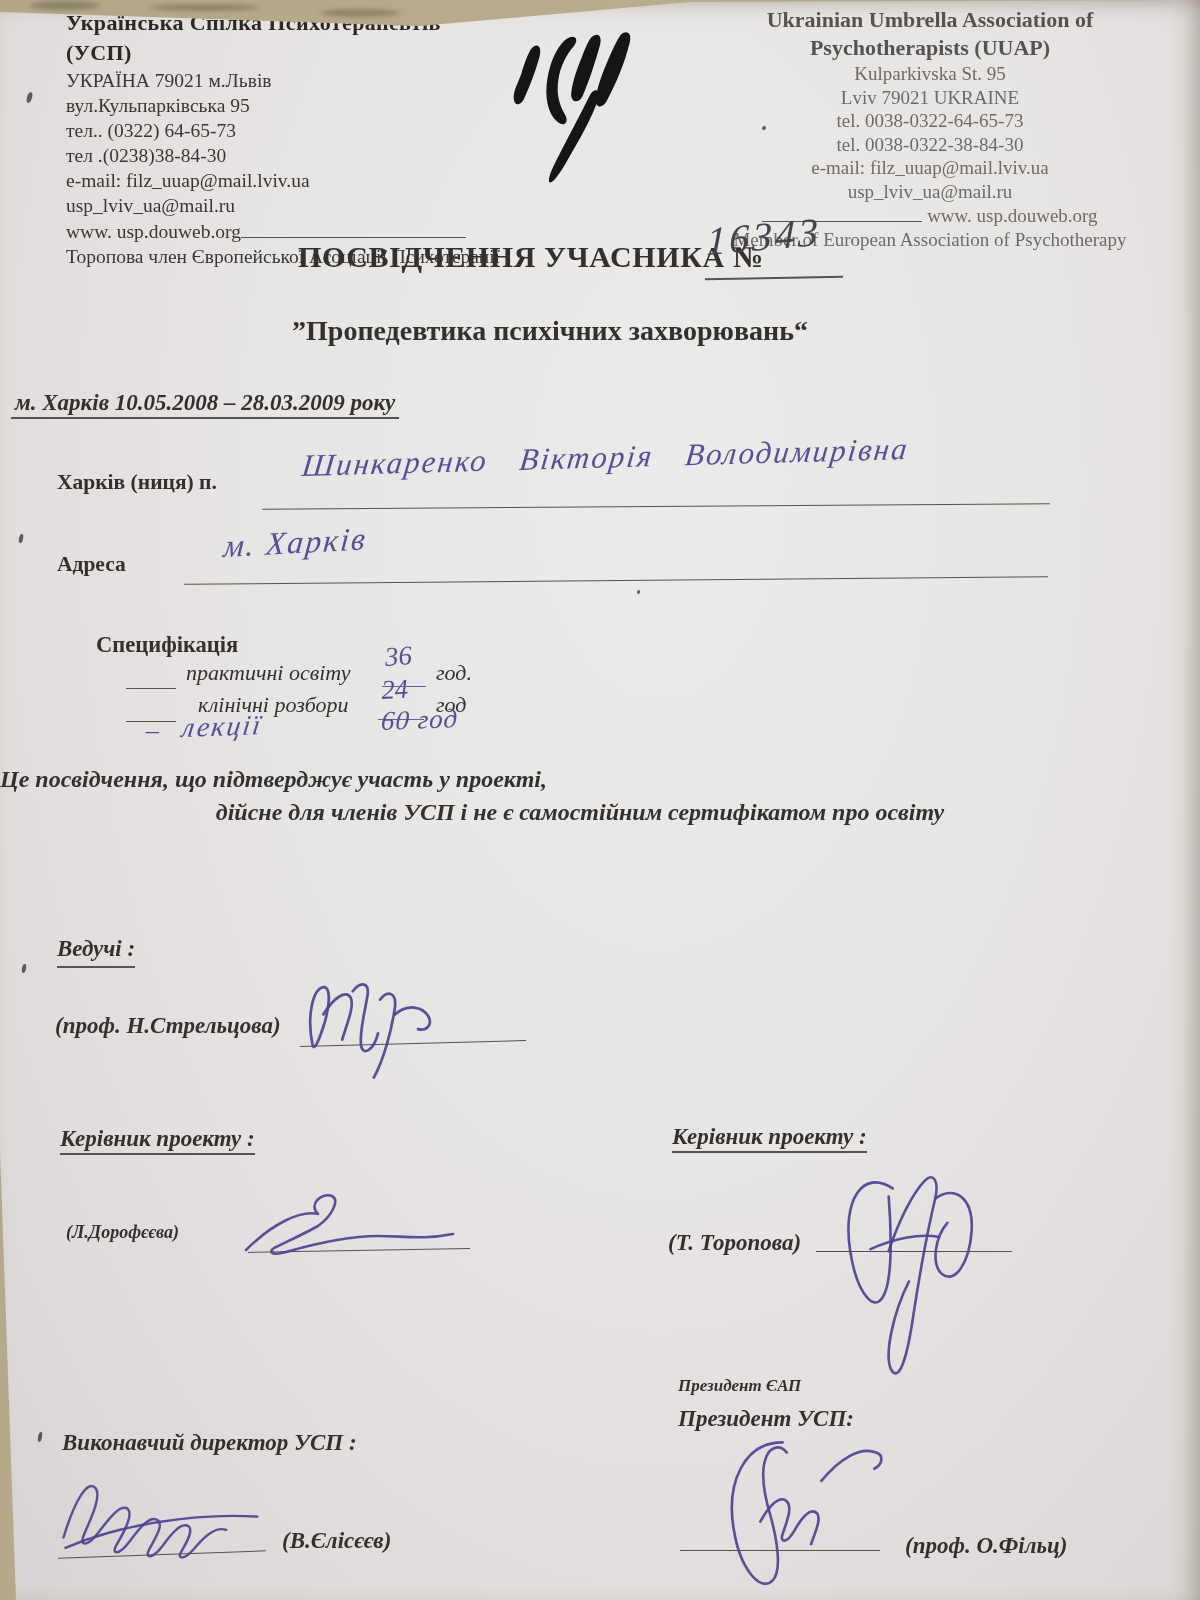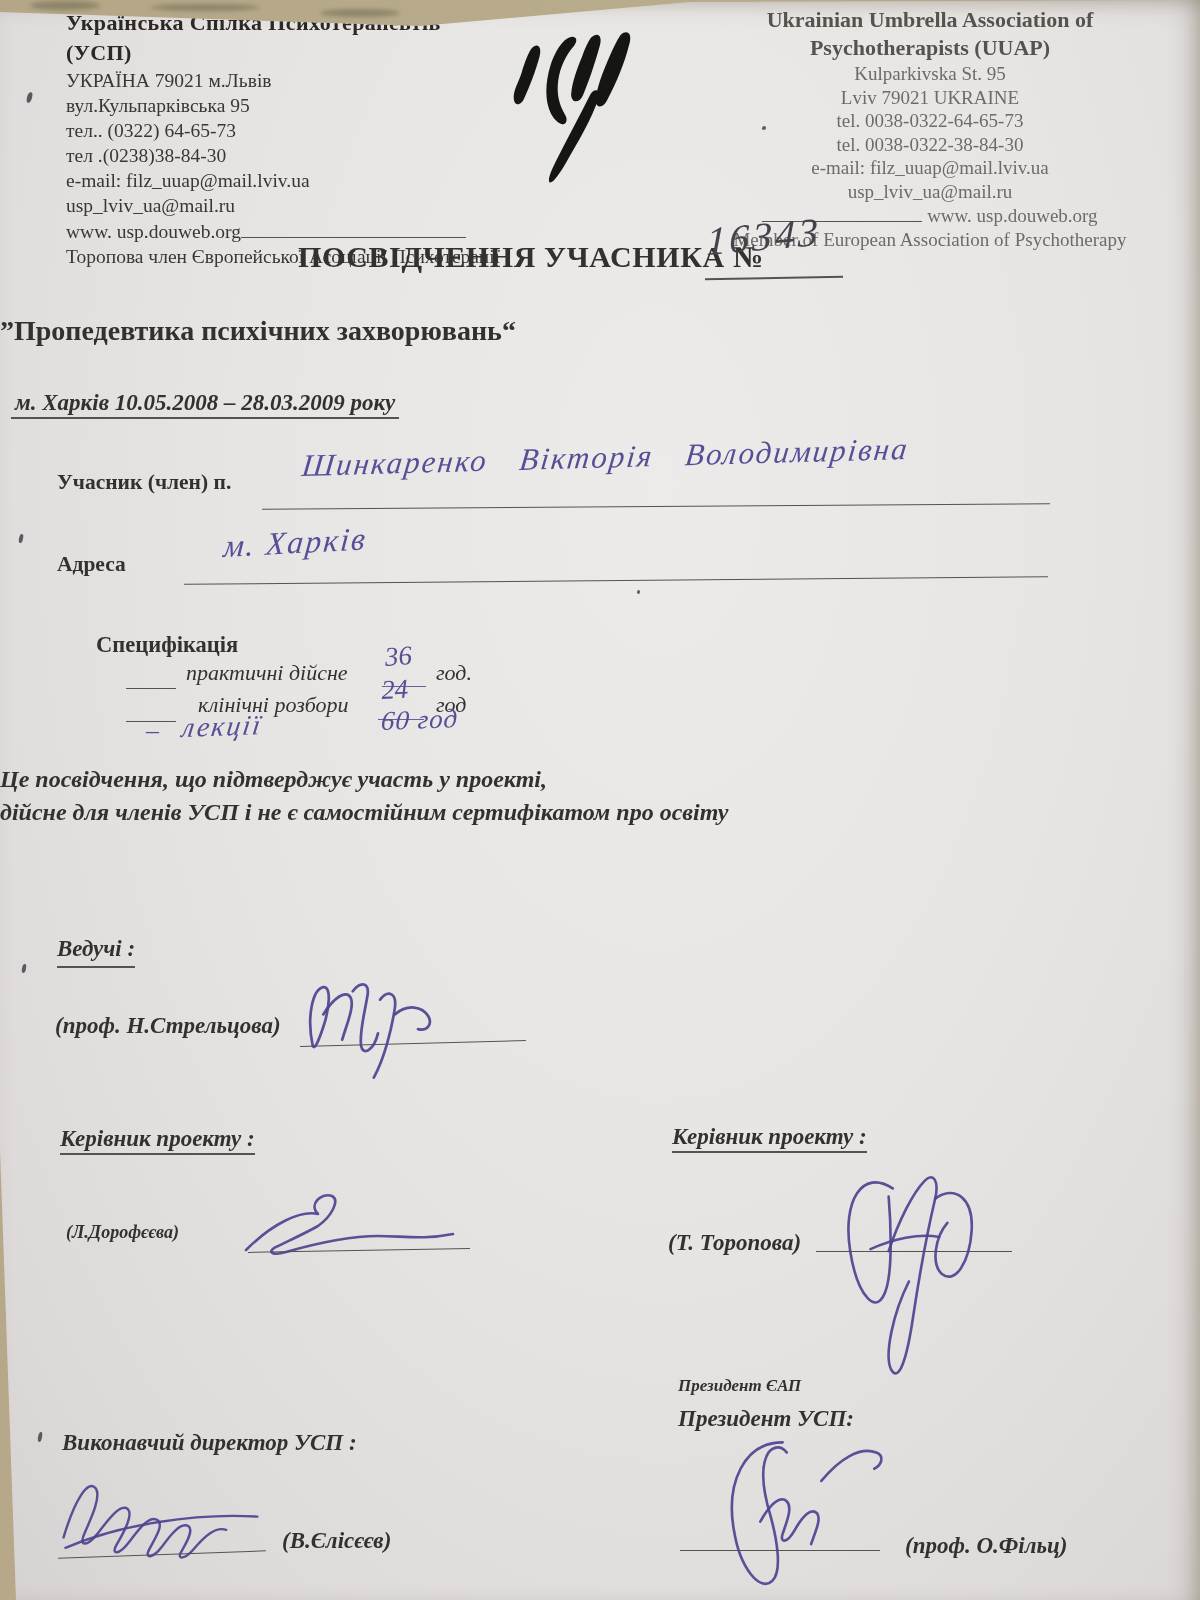--- a/index.html
+++ b/index.html
@@ -90,51 +90,51 @@
       <path d="M62,15 C71,7 78,12 72,20 C64,29 58,41 56,55 C54,69 57,80 63,90 C67,97 62,103 55,97 C45,88 42,71 45,53 C48,36 54,23 62,15 Z"></path>
       <path d="M89,12 C96,5 101,10 98,20 C93,38 87,56 81,70 C77,79 69,78 69,69 C70,57 75,43 80,31 C83,23 86,16 89,12 Z"></path>
       <path d="M119,9 C126,3 131,8 128,18 C123,38 115,57 105,76 C101,84 93,83 94,74 C95,62 101,47 107,33 C111,23 115,15 119,9 Z"></path>
       <path d="M97,72 C99,64 92,62 88,70 C78,90 66,112 56,132 C50,144 45,154 47,158 C50,160 57,150 64,138 C76,117 90,94 97,72 Z"></path>
     </svg>
 
     <div class="t b" style="left:298px;top:240px;font-size:30px;letter-spacing:.6px">ПОСВІДЧЕННЯ УЧАСНИКА №</div>
     <div class="rule" style="left:705px;top:277px;width:138px;border-top-width:2px;transform:rotate(-1deg)"></div>
     <div class="hand hand-dark" style="left:706px;top:218px;font-size:40px;letter-spacing:3px;transform:rotate(-5deg) skewX(-6deg)">16343</div>
 
-    <div class="t b" style="left:0;top:315px;width:1100px;font-size:28px">”Пропедевтика психічних захворювань“</div>
+    <div class="t b" style="left:0;top:315px;width:1100px;text-align:center;font-size:28px">”Пропедевтика психічних захворювань“</div>
 
     <div class="t b i" style="left:11px;top:390px;width:1140px;font-size:23px"><span style="border-bottom:2px solid var(--rule);padding:0 4px 2px">м. Харків  10.05.2008 – 28.03.2009  року</span></div>
 
-    <div class="t b" style="left:57px;top:470px;font-size:21.5px">Учасник (член) п.</div>
+    <div class="t b" style="left:57px;top:470px;font-size:21.5px">Харків (ниця) п.</div>
     <div class="rule" style="left:262px;top:506px;width:788px;transform:rotate(-.4deg)"></div>
     <div class="hand" style="left:300px;top:448px;font-size:31px;letter-spacing:2px;word-spacing:22px;transform:rotate(-1.6deg) skewX(-8deg)">Шинкаренко Вікторія Володимирівна</div>
 
     <div class="t b" style="left:57px;top:552px;font-size:21.5px">Адреса</div>
     <div class="rule" style="left:184px;top:580px;width:864px;transform:rotate(-.5deg)"></div>
     <div class="hand" style="left:222px;top:528px;font-size:32px;letter-spacing:2px;transform:rotate(-3deg) skewX(-8deg)">м. Харків</div>
 
     <div class="t b" style="left:96px;top:632px;font-size:22.5px">Специфікація</div>
     <div class="rule" style="left:126px;top:688px;width:50px"></div>
-    <div class="t i" style="left:186px;top:660px;font-size:22px">практичні дійсне</div>
+    <div class="t i" style="left:186px;top:660px;font-size:22px">практичні освіту</div>
     <div class="hand" style="left:386px;top:642px;font-size:27px;transform:rotate(-4deg)">36</div>
     <div class="rule" style="left:382px;top:686px;width:44px;border-top-color:#6a5f9a"></div>
     <div class="t i" style="left:436px;top:660px;font-size:22px">год.</div>
 
     <div class="rule" style="left:126px;top:721px;width:50px"></div>
     <div class="t i" style="left:198px;top:692px;font-size:22px">клінічні розбори</div>
     <div class="hand" style="left:382px;top:675px;font-size:27px;transform:rotate(-3deg)">24</div>
     <div class="rule" style="left:378px;top:719px;width:46px;border-top-color:#6a5f9a"></div>
     <div class="t i" style="left:436px;top:692px;font-size:22px">год</div>
 
     <div class="hand" style="left:146px;top:716px;font-size:26px">–</div>
     <div class="hand" style="left:180px;top:712px;font-size:28px;letter-spacing:2px;transform:rotate(-2deg) skewX(-10deg)">лекції</div>
     <div class="hand" style="left:380px;top:706px;font-size:27px;letter-spacing:1px;transform:rotate(-2deg) skewX(-6deg)">60 год</div>
 
     <div class="t b i" style="left:0;top:766px;width:1160px;text-align:left;font-size:24px">Це посвідчення, що підтверджує участь у проекті,</div>
-    <div class="t b i" style="left:0;top:799px;width:1160px;font-size:24px">дійсне для членів УСП  і не є самостійним сертифікатом  про освіту</div>
+    <div class="t b i" style="left:0;top:799px;width:1160px;text-align:center;font-size:24px">дійсне для членів УСП  і не є самостійним сертифікатом  про освіту</div>
 
     <div class="t b i" style="left:57px;top:936px;font-size:23px"><span style="border-bottom:2px solid var(--rule);padding-bottom:5px">Ведучі :</span></div>
     <div class="t b i" style="left:55px;top:1013px;font-size:23px">(проф. Н.Стрельцова)</div>
     <div class="rule" style="left:300px;top:1043px;width:226px;transform:rotate(-1.5deg)"></div>
     <svg class="sig" viewBox="0 0 190 110" style="position:absolute;left:298px;top:968px;width:200px;height:116px">
       <path d="M14,74 C8,46 14,20 24,18 C32,17 30,38 24,56 C20,68 16,78 14,74"></path>
       <path d="M24,44 C34,28 46,20 50,28 C54,36 46,54 42,68"></path>
       <path d="M52,22 C60,12 68,14 66,26 C63,44 58,62 60,74 C62,84 72,78 76,62"></path>
       <path d="M78,30 C86,20 94,24 92,38 C89,58 82,86 72,104"></path>
       <path d="M92,44 C104,34 118,36 124,46 C128,54 122,60 114,58"></path>

